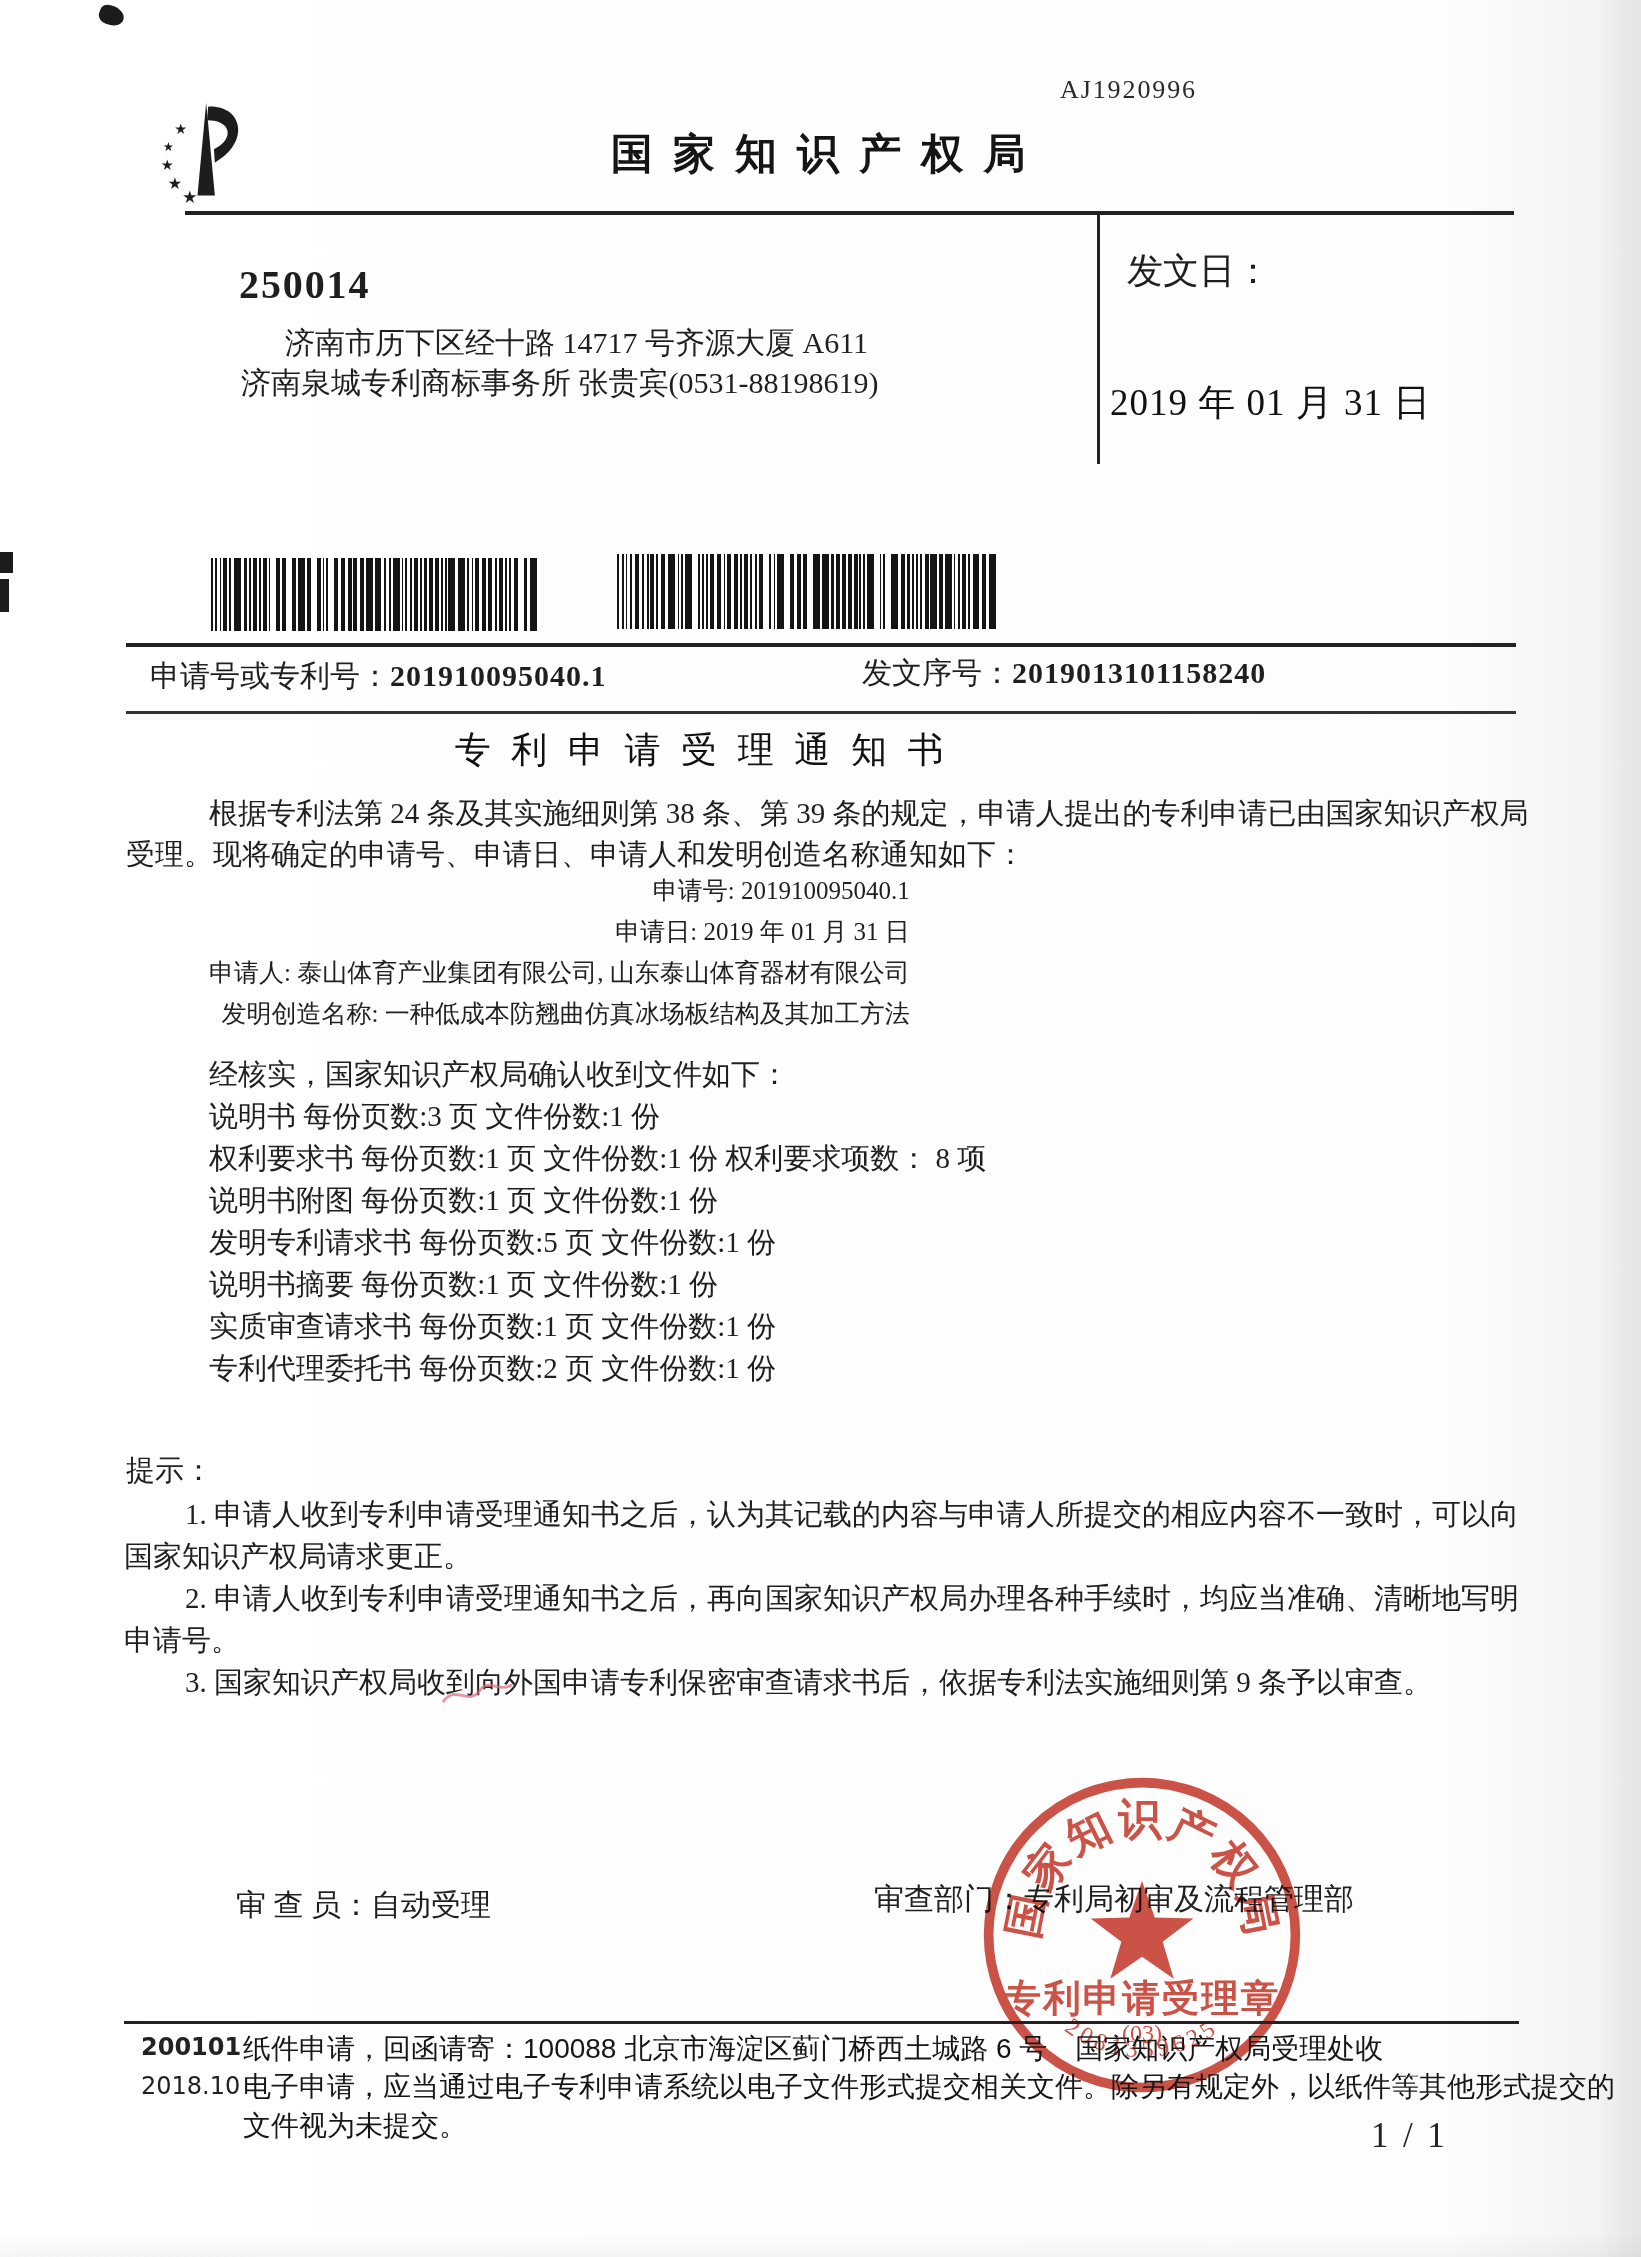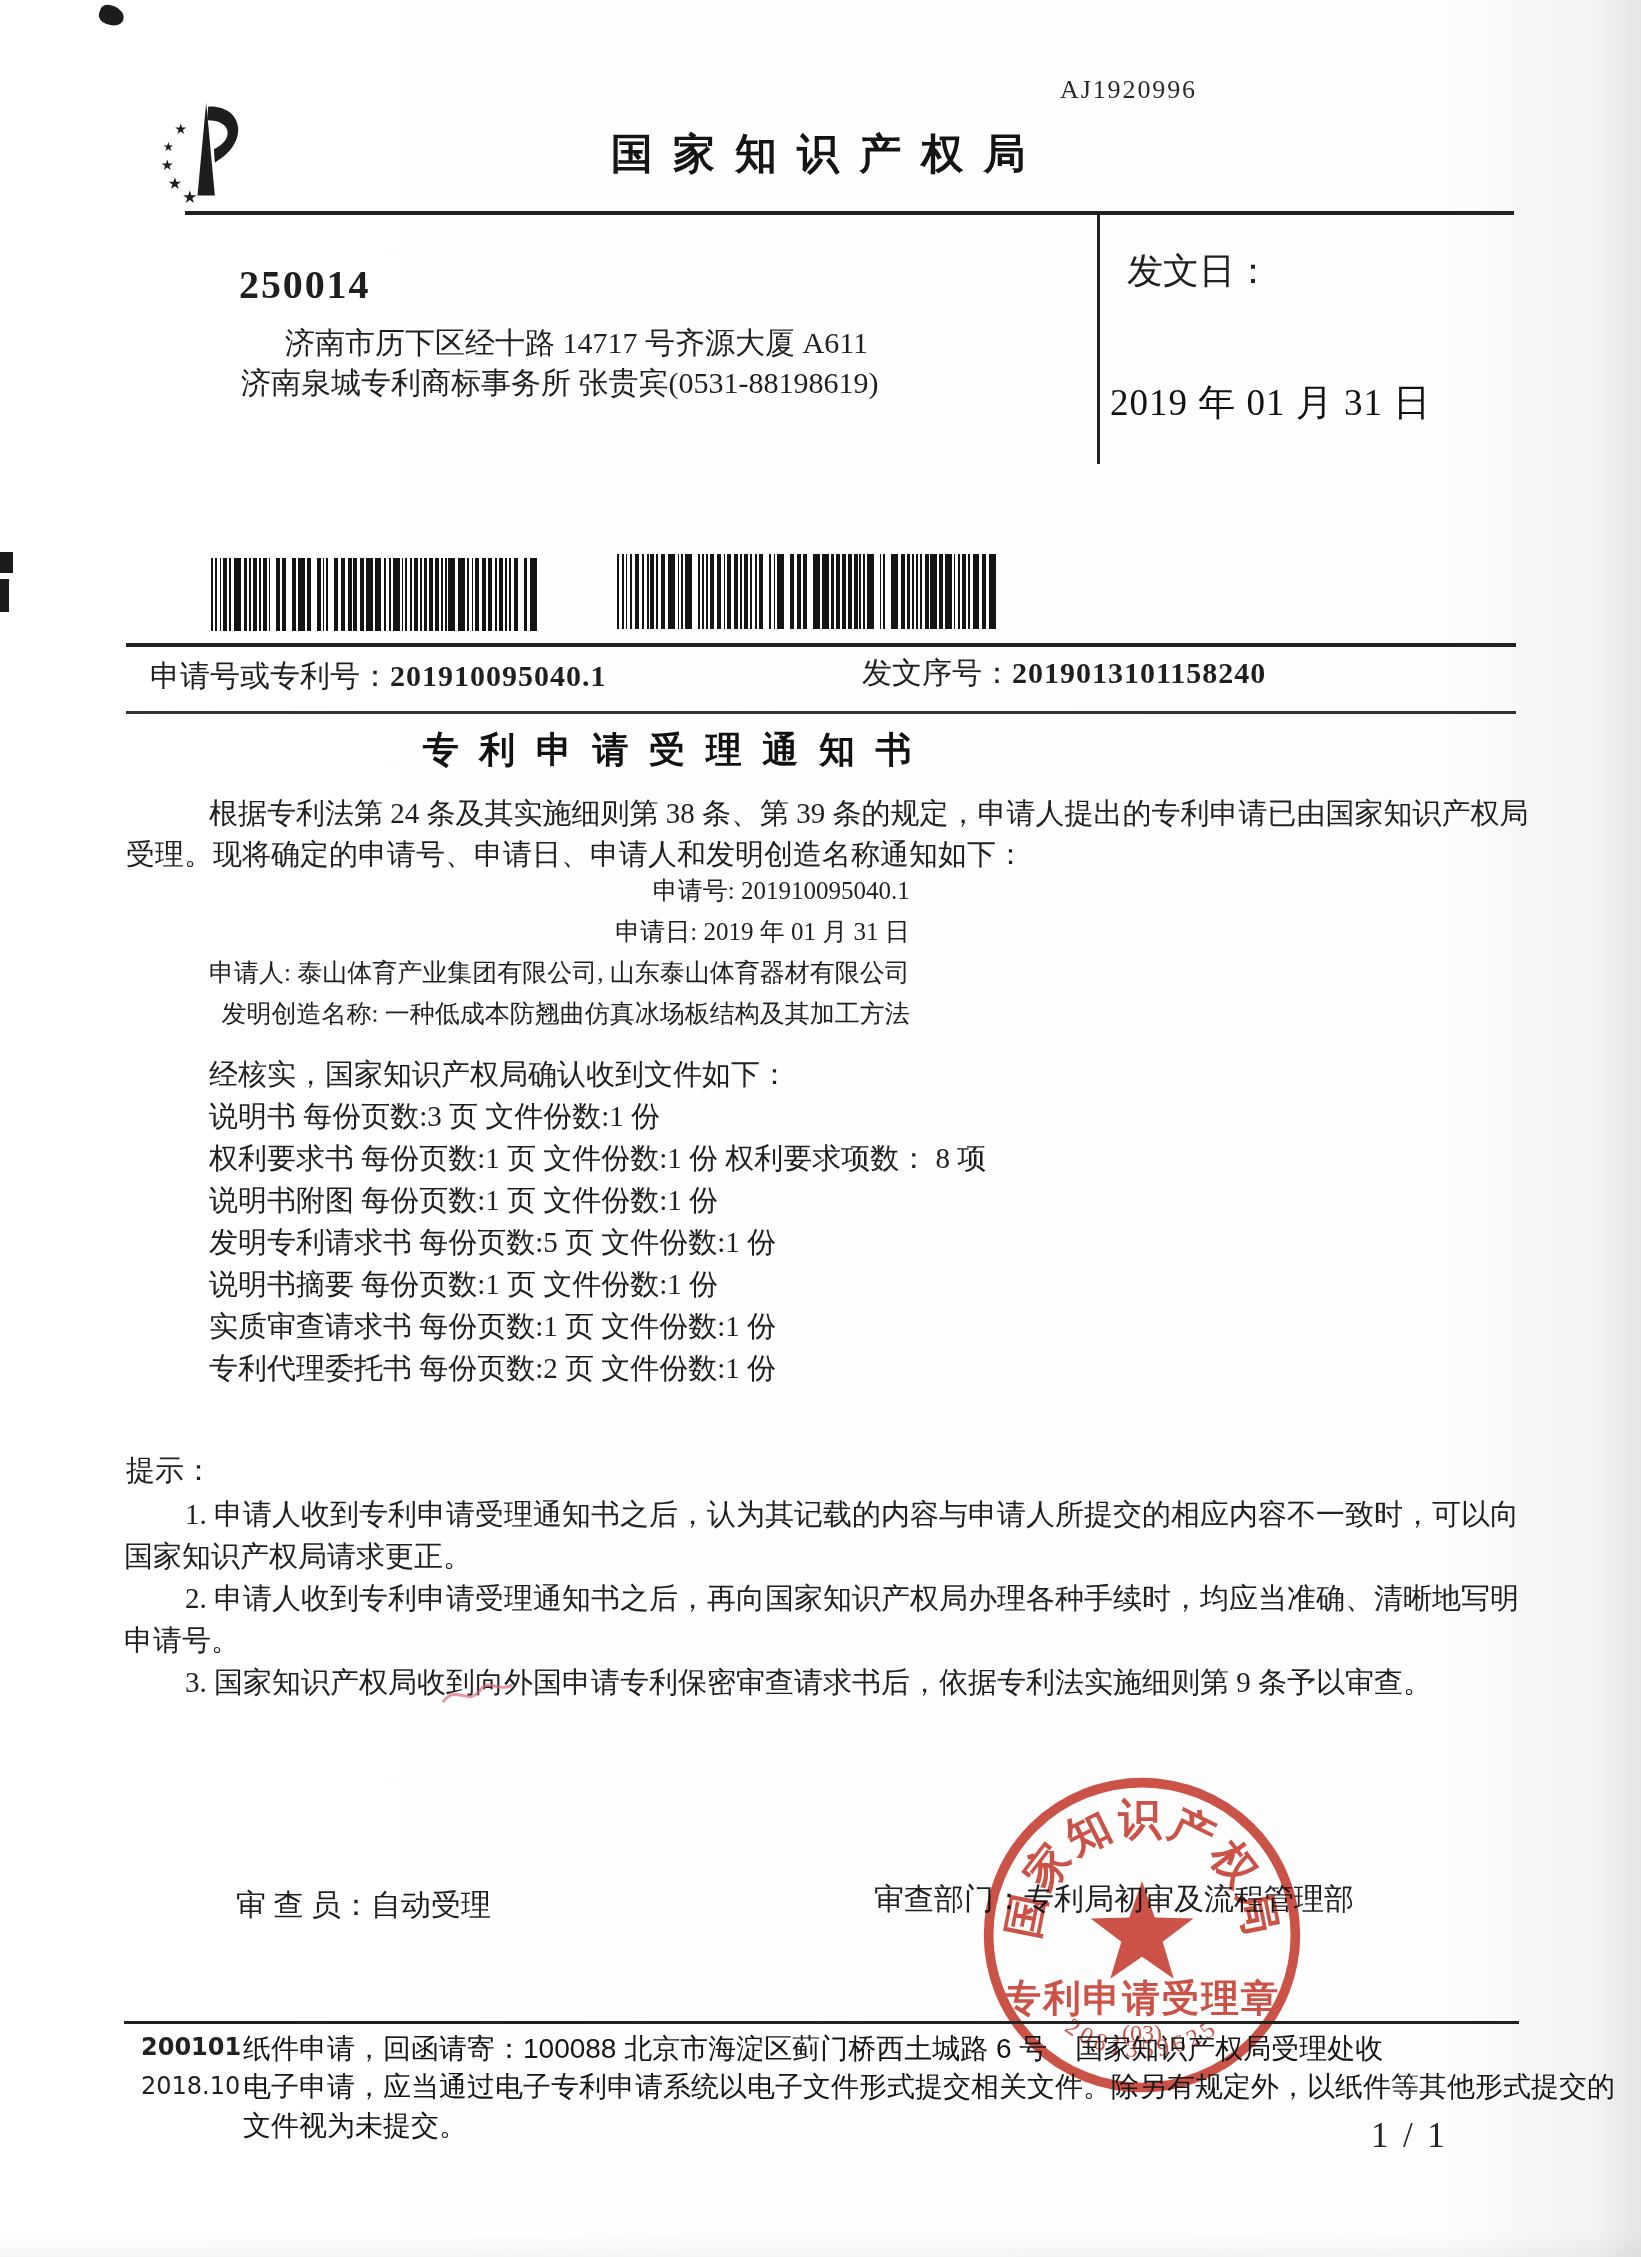--- a/index.html
+++ b/index.html
@@ -40,21 +40,21 @@
 
   #rule-mid1{left:126px;top:643px;width:1390px;height:3.9px;}
   #rule-mid2{left:126px;top:711px;width:1390px;height:2.9px;background:#333;}
 
   .numrow{font-size:30px;}
   .numrow b{font-weight:700;letter-spacing:1px;}
   #app-no{left:150px;top:656px;}
   #serial-no{left:862px;top:653px;}
 
   #notice-title{left:0;top:726px;width:1340px;text-align:center;
-    font-size:36px;font-weight:700;letter-spacing:5.8px;color:#111;}
+    font-size:36px;font-weight:400;letter-spacing:5.8px;color:#111;padding-left:32px;}
 
   .body-line{font-size:29px;white-space:nowrap;}
   #intro-1{left:209px;top:794px;}
   #intro-2{left:126px;top:835px;}
 
   #fields{left:209px;top:870px;font-size:25px;line-height:41px;text-align:right;}
   #received{left:209px;top:1053px;font-size:29px;line-height:42px;}
 
   #tips-label{left:126px;top:1451px;font-size:29px;}
   #tips{left:124px;top:1493px;width:1398px;font-size:29px;line-height:42px;}

